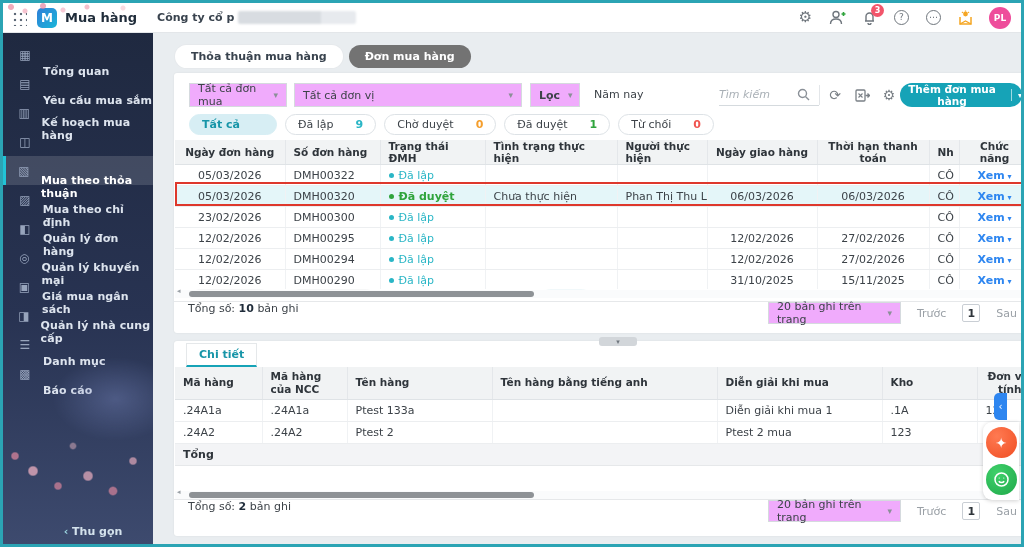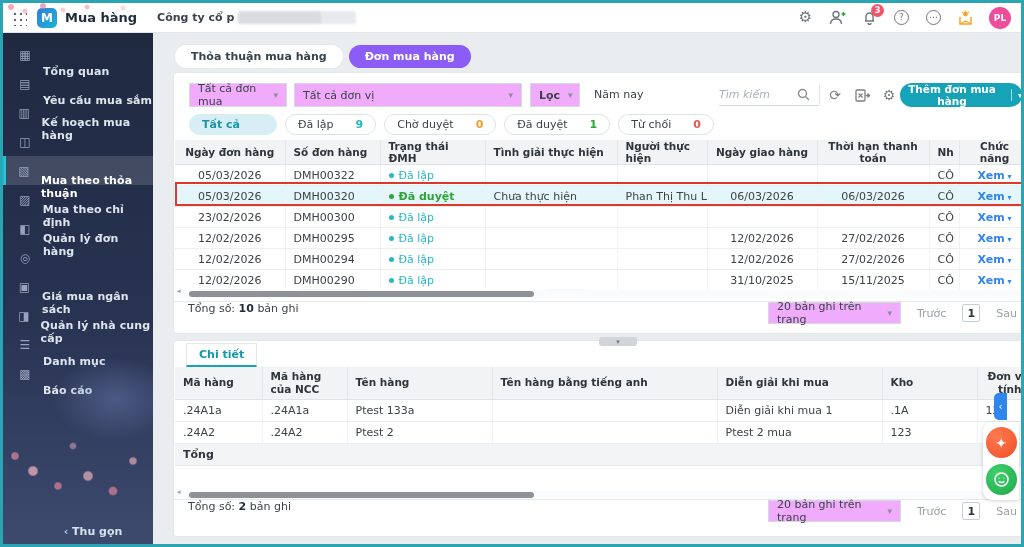--- a/index.html
+++ b/index.html
@@ -55,21 +55,21 @@
   .side-item.active::before { content:""; position:absolute; left:0; top:0; bottom:0; width:3px; background:#22c3d6; }
   .side-item.active .side-label { color:#fff; }
   .collapse-btn { position:absolute; bottom:6px; left:0; width:180px; text-align:center; color:#d4e2ec; font-size:11px; font-weight:600; cursor:pointer; }
   .collapse-btn::before { content:"‹ "; color:#9fd8e2; }
 
   
   .main { position:absolute; left:166px; top:30px; width:868px; height:390px; }
 
   .tabs-row { position:absolute; left:6px; top:12px; display:flex; gap:6px; }
   .tab-pill { height:23px; padding:0 16px; border-radius:12px; background:#fff; color:#39434e; font-weight:600; font-size:11px; display:flex; align-items:center; cursor:pointer; box-shadow:0 0 0 1px #e6e9ec; }
-  .tab-pill.active { background:#8b5cf6; color:#fff; box-shadow:none; }
+  .tab-pill.active { background:#737373; color:#fff; box-shadow:none; }
 
   .card { position:absolute; left:5px; width:857px; background:#fff; border-radius:3px; box-shadow:0 0 2px rgba(0,0,0,.08); }
   .card1 { top:40px; height:260px; }
   .card2 { top:308px; height:195px; }
 
   
   .filter-row { position:absolute; left:0; top:10px; width:100%; height:24px; }
   .select { position:absolute; height:24px; background:#f0abfc; border:1px solid #d5dade; border-radius:0; display:flex; align-items:center; justify-content:space-between; padding:0 8px; font-size:11px; color:#3c4248; cursor:pointer; }
   .select::after { content:"▾"; color:#8a9097; font-size:9px; margin-left:8px; }
   .sel-type { left:15px; width:98px; }
@@ -223,20 +223,21 @@
         <div class="side-item">
           <span class="side-icon">▨</span>
           <span class="side-label">Mua theo chỉ định</span>
         </div>
         <div class="side-item">
           <span class="side-icon">◧</span>
           <span class="side-label">Quản lý đơn hàng</span>
         </div>
         <div class="side-item">
           <span class="side-icon">◎</span>
+          <span class="side-label">Quản lý khuyến mại</span>
         </div>
         <div class="side-item">
           <span class="side-icon">▣</span>
           <span class="side-label">Giá mua ngân sách</span>
         </div>
         <div class="side-item">
           <span class="side-icon">◨</span>
           <span class="side-label">Quản lý nhà cung cấp</span>
         </div>
         <div class="side-item">
@@ -327,21 +328,21 @@
               <col style="width: 110px;">
               <col style="width: 112px;">
               <col style="width: 30px;">
               <col style="width: 71px;">
             </colgroup>
           <thead>
               <tr>
                 <th class="tc">Ngày đơn hàng</th>
                 <th>Số đơn hàng</th>
                 <th>Trạng thái ĐMH</th>
-                <th>Tình giải thực hiện</th>
+                <th>Tình trạng thực hiện</th>
                 <th>Người thực hiện</th>
                 <th class="tc">Ngày giao hàng</th>
                 <th class="tc">Thời hạn thanh toán</th>
                 <th>Nh</th>
                 <th class="tc">Chức năng</th>
               </tr>
             </thead>
           <tbody>
               <tr>
                 <td class="tc">05/03/2026</td>

